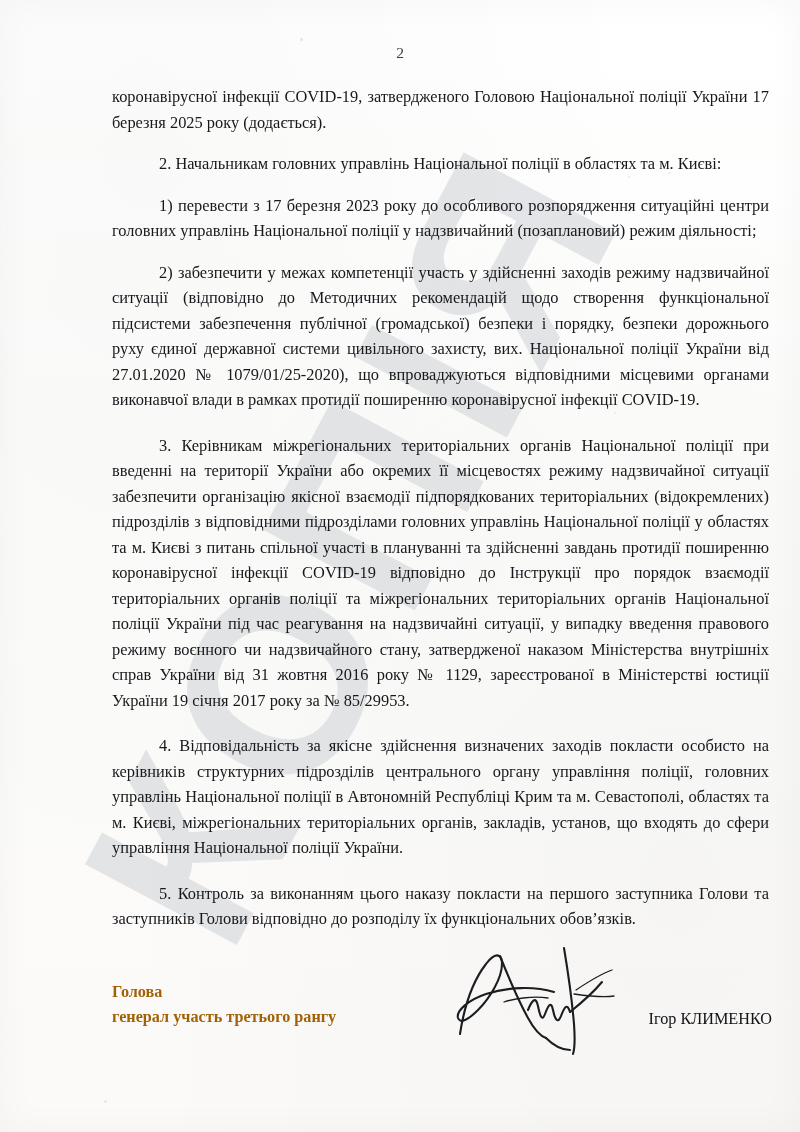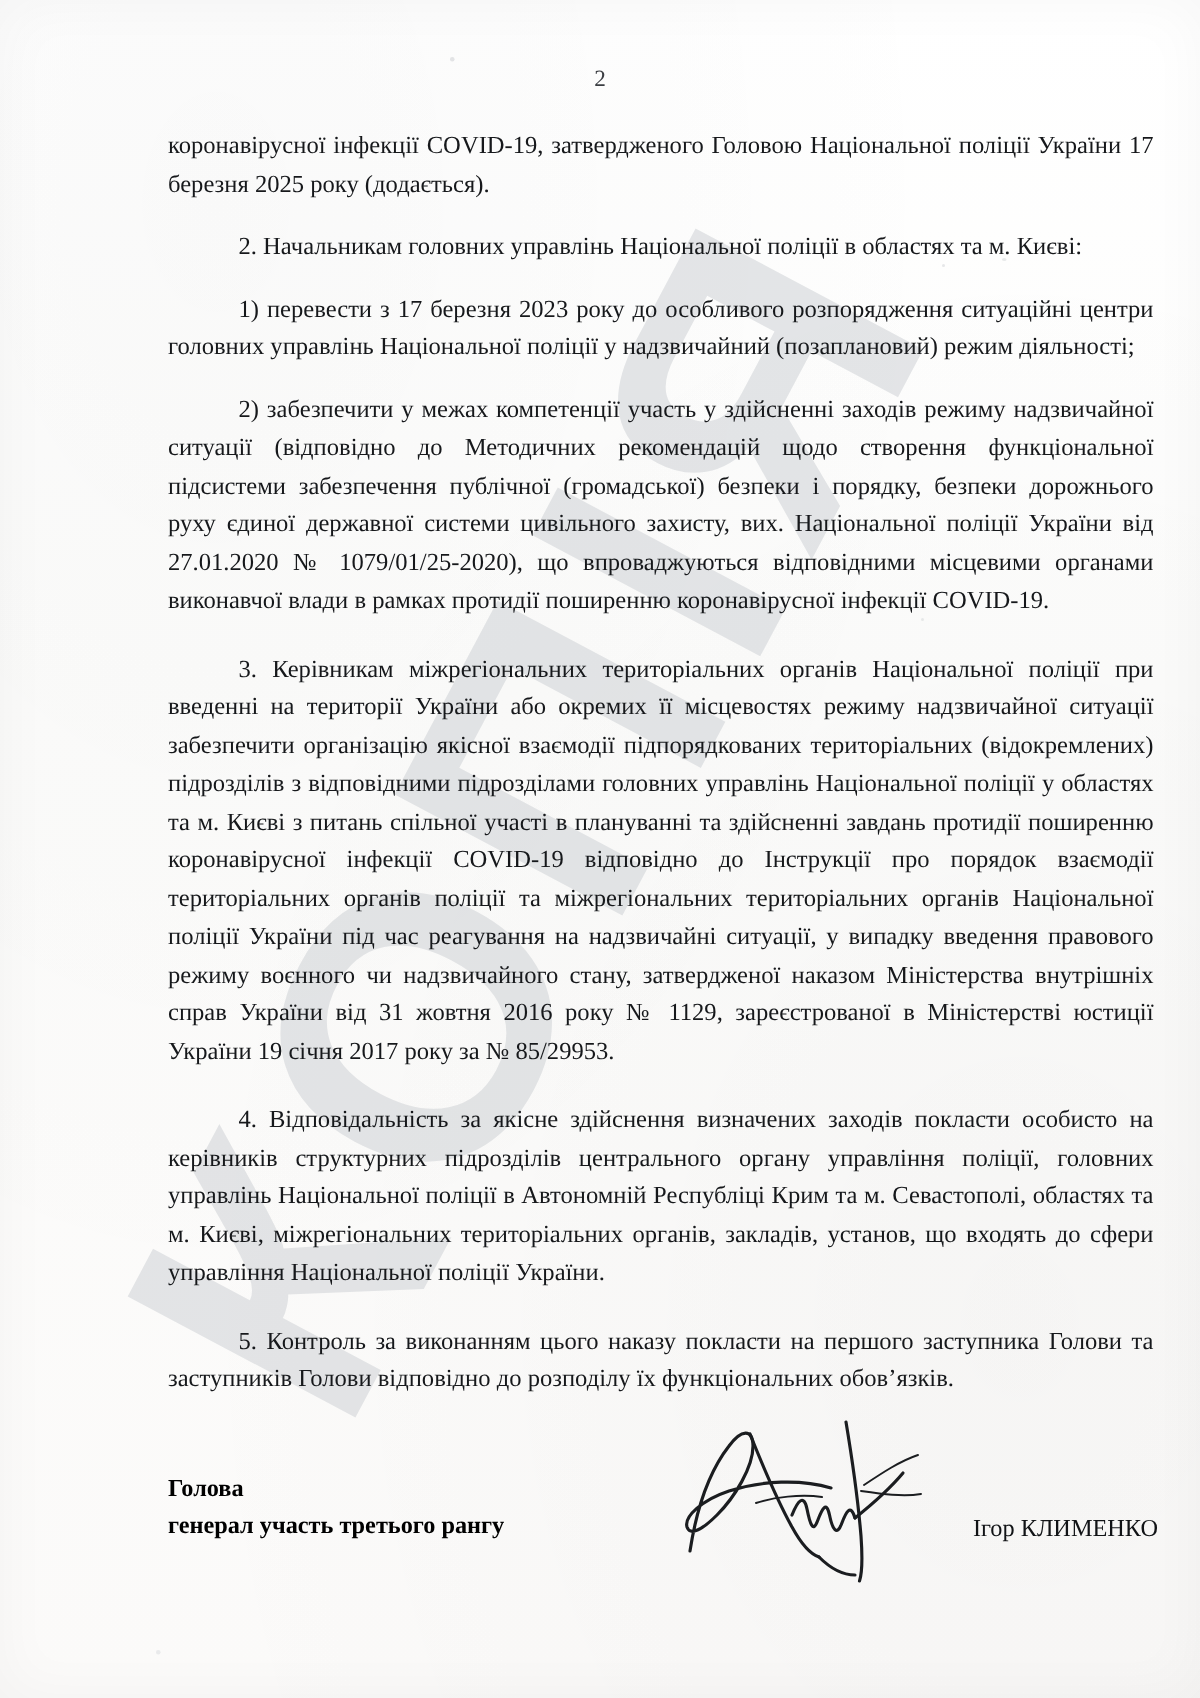--- a/index.html
+++ b/index.html
@@ -109,21 +109,21 @@
     position: relative;
     display: flex;
     align-items: flex-end;
     justify-content: space-between;
   }
   .sign-title {
     font-family: "Liberation Serif", "DejaVu Serif", serif;
     font-weight: 700;
     font-size: 16.2px;
     line-height: 25px;
-    color: #000000;
+    color: #a16207;
     white-space: pre-line;
   }
   .sign-name {
     font-family: "Liberation Serif", "DejaVu Serif", serif;
     font-weight: 400;
     font-size: 16.2px;
     color: #111316;
     padding-bottom: 1px;
     white-space: nowrap;
   }

